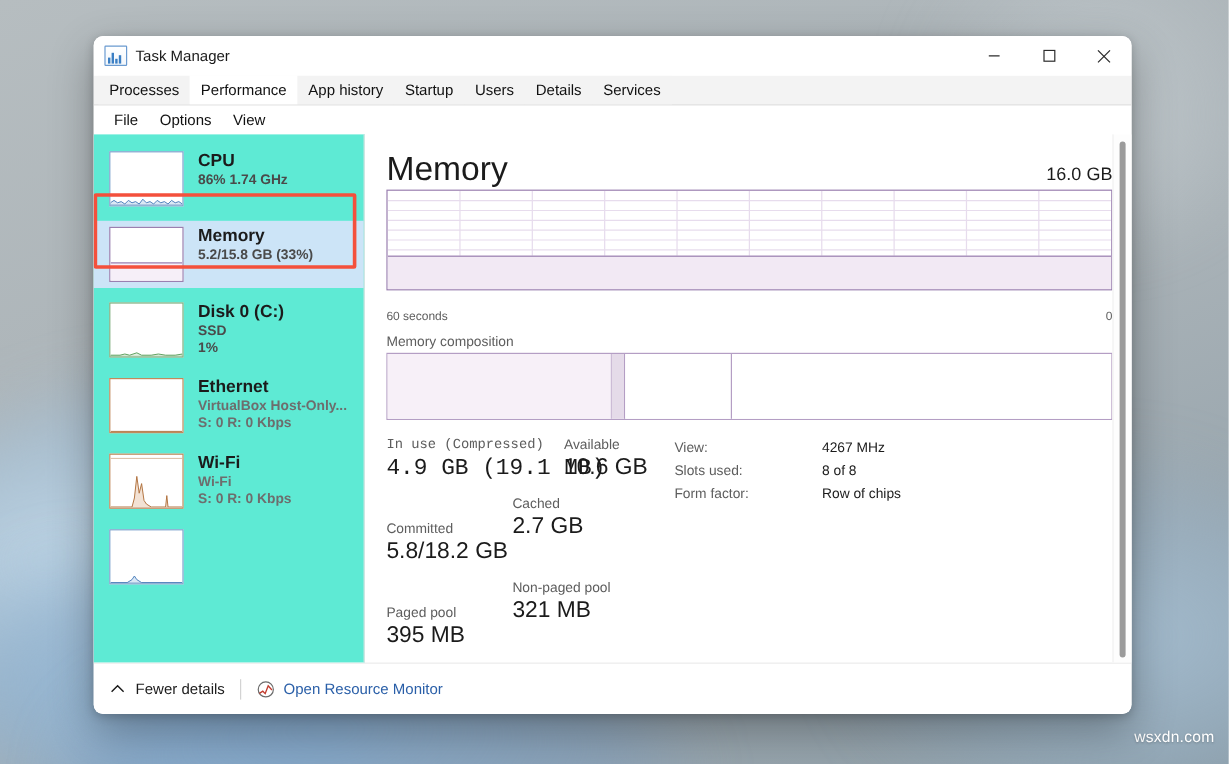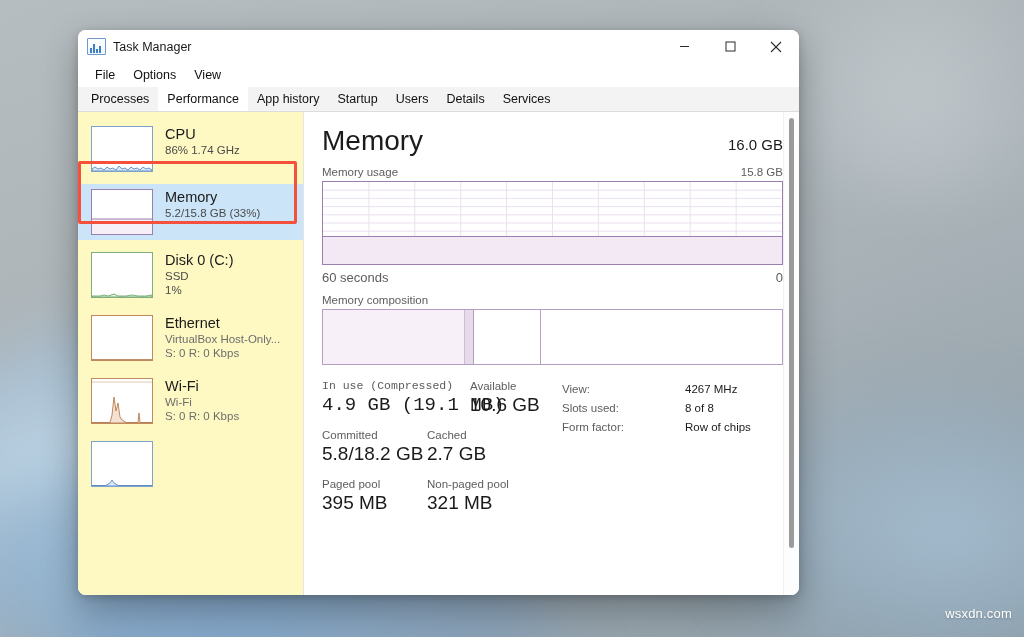--- a/index.html
+++ b/index.html
@@ -60,21 +60,21 @@
     color: #ffffff;
     text-shadow: 0 1px 2px rgba(0,0,0,0.25);
     letter-spacing: 0.2px;
   }
 
   
   #window {
     position: absolute;
     left: 78px;
     top: 30px;
-    width: 721px;
+    width: 865px;
     height: 565px;
     background: #ffffff;
     border-radius: 8px;
     box-shadow: 0 14px 36px rgba(0,0,0,0.30), 0 2px 8px rgba(0,0,0,0.18);
     overflow: hidden;
     display: flex;
     flex-direction: column;
   }
 
   
@@ -170,21 +170,22 @@
     position: relative;
   }
 
   
   #sidebar {
     width: 225px;
     min-width: 225px;
     border-right: 1px solid #e4e4e4;
     padding-top: 9px;
     position: relative;
-    background: #fef9c3;
+    background: #5eead4;
+    font-weight: bold;
   }
   .res {
     display: flex;
     align-items: flex-start;
     padding: 5px 8px 5px 13px;
     height: 56px;
     box-sizing: border-box;
     margin-bottom: 7px;
   }
   .res.selected { background: #cce4f7; }
@@ -258,23 +259,23 @@
     display: flex;
     justify-content: space-between;
     font-size: 11.5px;
     color: #5d5d5d;
     margin-top: 8px;
     margin-bottom: 3px;
   }
   .chart-footer {
     display: flex;
     justify-content: space-between;
-    font-size: 13px;
+    font-size: 10px;
     color: #5d5d5d;
-    margin-top: 5px;
+    margin-top: 17px;
   }
 
   #usage-graph {
     height: 84px;
     border: 1px solid #9a7fb0;
     box-sizing: border-box;
     position: relative;
     background: #ffffff;
     overflow: hidden;
   }
@@ -310,21 +311,21 @@
     line-height: 14px;
     white-space: nowrap;
   }
   .stat-value {
     font-size: 19px;
     color: #1b1b1b;
     line-height: 24px;
     white-space: nowrap;
   }
   .w150 { width: 148px; font-family: Liberation Mono, monospace; }
-  .w105 { width: 105px; }
+  .w105 { width: 105px; margin-top: 21px; }
 
   #stats-right {
     flex: 1 1 auto;
     padding-left: 0px;
     padding-top: 1px;
   }
   .spec-row {
     display: flex;
     font-size: 11.5px;
     line-height: 19px;
@@ -418,36 +419,36 @@
         </div>
         <div class="wc">
           <svg width="12" height="12" viewBox="0 0 12 12">
               <line x1="1" y1="1" x2="11" y2="11" stroke="#2b2b2b" stroke-width="1.1"></line>
               <line x1="11" y1="1" x2="1" y2="11" stroke="#2b2b2b" stroke-width="1.1"></line>
             </svg>
         </div>
       </div>
     </div>
 
-    <div id="menubar">
-      <div class="menu-item">File</div>
-      <div class="menu-item">Options</div>
-      <div class="menu-item">View</div>
-    </div>
-
     <div id="tabstrip">
       <div class="tab">Processes</div>
       <div class="tab selected">Performance</div>
       <div class="tab">App history</div>
       <div class="tab">Startup</div>
       <div class="tab">Users</div>
       <div class="tab">Details</div>
       <div class="tab">Services</div>
     </div>
 
+    <div id="menubar">
+      <div class="menu-item">File</div>
+      <div class="menu-item">Options</div>
+      <div class="menu-item">View</div>
+    </div>
+
     <div id="body">
 
       <div id="sidebar">
 
         <div class="res">
           <div class="thumb" style="border:1px solid #7ea2cc">
             <svg width="60" height="44" viewBox="0 0 60 44" preserveAspectRatio="none">
               <path d="M0,42 L3,40 L6,42 L9,41 L12,43 L15,40 L18,42 L21,41 L24,43 L27,39 L30,42 L33,41 L36,43 L39,40 L42,42 L45,41 L48,43 L51,40 L54,42 L57,41 L60,43 L60,44 L0,44 Z" fill="#dbe8f5" stroke="#4a7ebb" stroke-width="0.8"></path>
             </svg>
           </div>
@@ -521,24 +522,20 @@
         <div id="highlight-box"></div>
       </div>
 
       <div id="main">
 
         <div id="main-head">
           <h1 id="page-title">Memory</h1>
           <div id="total-ram">16.0 GB</div>
         </div>
 
-        <div class="chart-caption">
-          <span>Memory usage</span>
-          <span>15.8 GB</span>
-        </div>
 
         <div id="usage-graph">
           <svg class="grid" viewBox="0 0 580 82" preserveAspectRatio="none">
             <g stroke="#e7dced" stroke-width="1">
               <line x1="58" y1="0" x2="58" y2="82"></line>
               <line x1="116" y1="0" x2="116" y2="82"></line>
               <line x1="174" y1="0" x2="174" y2="82"></line>
               <line x1="232" y1="0" x2="232" y2="82"></line>
               <line x1="290" y1="0" x2="290" y2="82"></line>
               <line x1="348" y1="0" x2="348" y2="82"></line>
@@ -628,15 +625,31 @@
             </div>
           </div>
         </div>
 
         <div id="scrollbar">
           <div id="scroll-thumb"></div>
         </div>
       </div>
     </div>
 
+    <div id="footer">
+      <div id="fewer-details">
+        <svg id="chevron-up" width="12" height="8" viewBox="0 0 12 8">
+          <polyline points="1,6.5 6,1.5 11,6.5" fill="none" stroke="#1b1b1b" stroke-width="1.2"></polyline>
+        </svg>
+        <span>Fewer details</span>
+      </div>
+      <div id="footer-sep"></div>
+      <div id="resmon">
+        <svg id="resmon-icon" width="15" height="15" viewBox="0 0 15 15">
+          <circle cx="7.5" cy="7.5" r="6.3" fill="#ffffff" stroke="#6b6b6b" stroke-width="1"></circle>
+          <path d="M2.2,10.8 L5,9 L7,11 L9.5,4.5 L12.6,8" fill="none" stroke="#c23b2e" stroke-width="1.1"></path>
+        </svg>
+        <span>Open Resource Monitor</span>
+      </div>
+    </div>
 
   </div>
 </div>
 
 </body></html>

